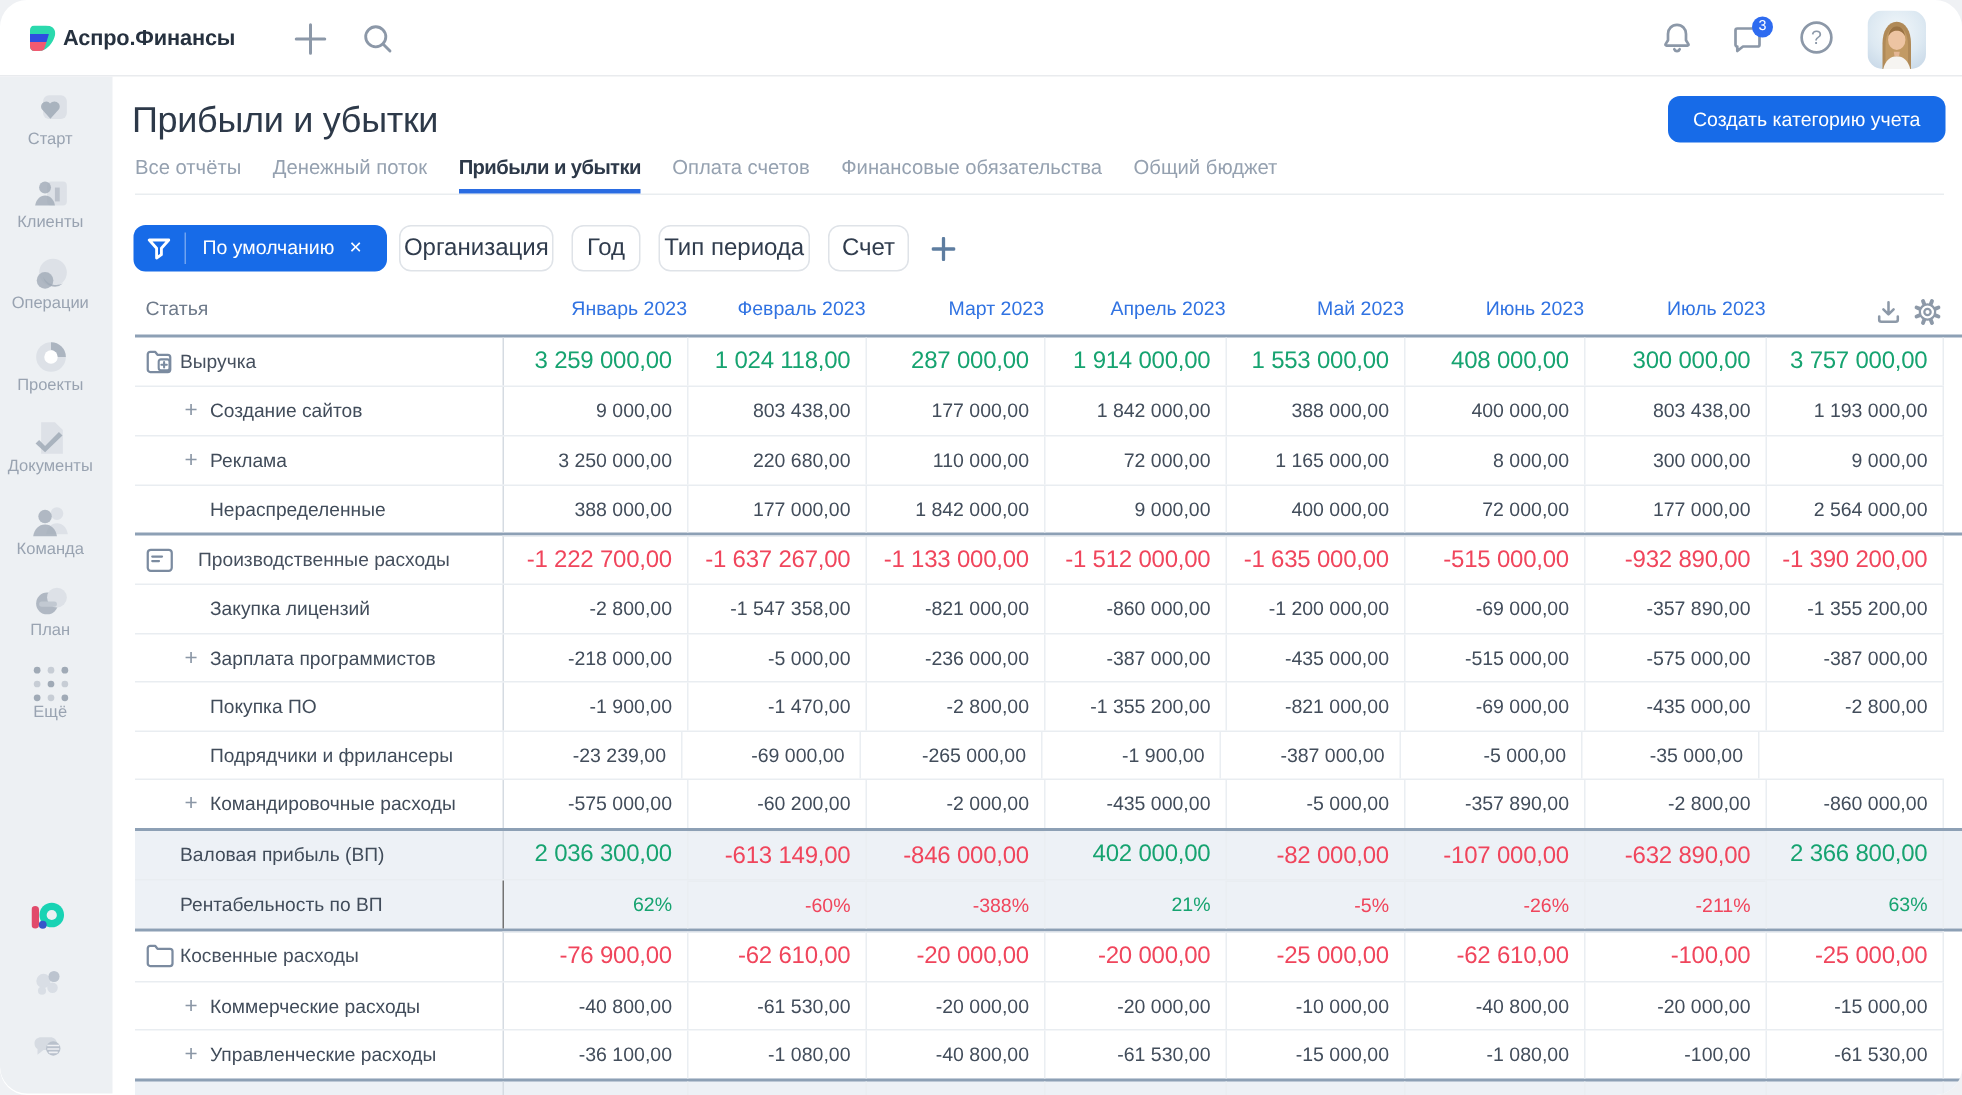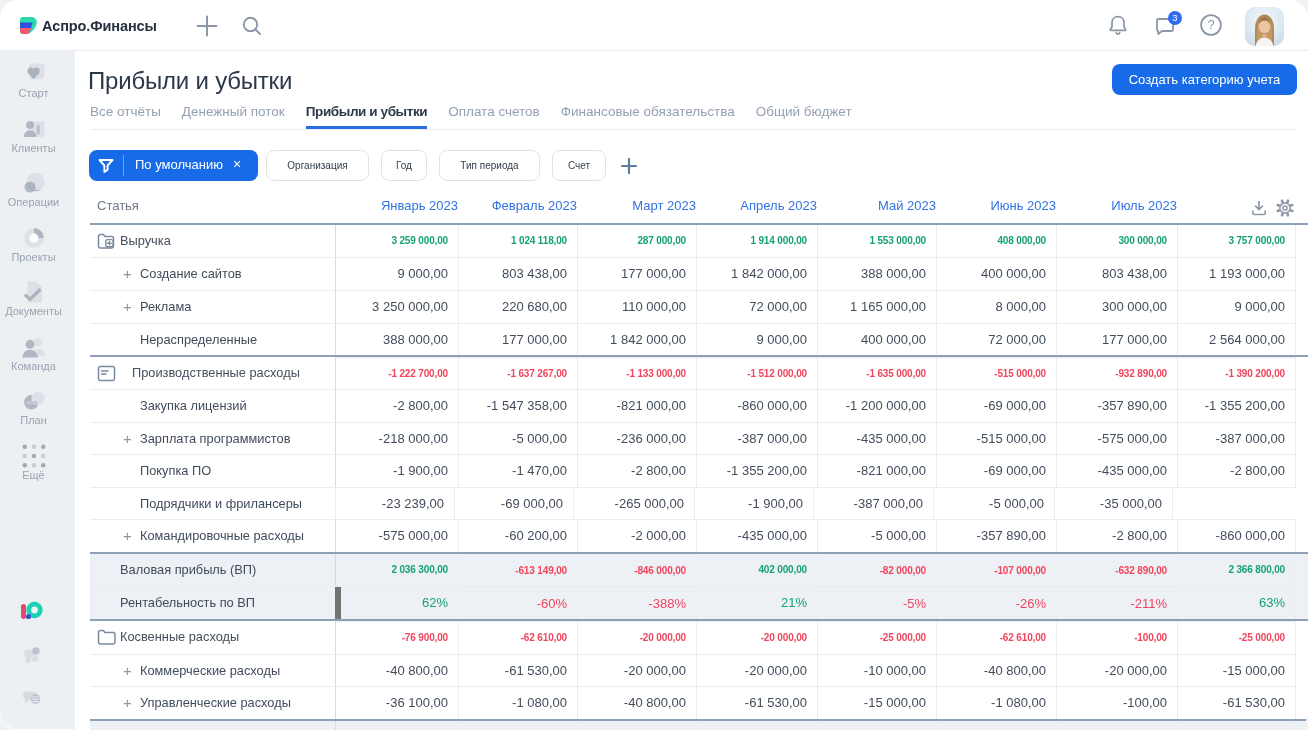--- a/index.html
+++ b/index.html
@@ -14,33 +14,33 @@
 .sitem svg{transform:scale(1.32);transform-origin:50% 50%}
 .slabel{position:absolute;left:0;width:67px;text-align:center;font-size:11px;color:#99a3b1}
 
 .title{position:absolute;left:88px;top:67px;font-size:24px;font-weight:500;color:#2d3949;letter-spacing:-.2px}
 .newbtn{position:absolute;left:1112px;top:64px;width:185px;height:31px;background:#176be8;border-radius:8px;color:#fff;font-size:13px;text-align:center;line-height:31px}
 .tabs{position:absolute;left:90px;top:99px;width:1206px;height:31px;border-bottom:1px solid #e9edf0;white-space:nowrap}
 .tab{display:inline-block;margin-right:21px;font-size:13.5px;color:#95a1b0;line-height:26px}
 .tab.act{color:#2d3949;font-weight:700;letter-spacing:-.4px;border-bottom:3px solid #2a6ce2;padding-bottom:1px}
 
 .fltblue{position:absolute;left:89px;top:150px;height:31px;width:169px;background:#176be8;border-radius:8px;color:#fff;font-size:13px}
-.chip{position:absolute;top:150px;height:31px;border:1px solid #dfe3e8;border-radius:8px;background:#fff;color:#303c4d;font-size:10px;text-align:center}
+.chip{position:absolute;top:150px;height:31px;border:1px solid #dfe3e8;border-radius:8px;background:#fff;color:#303c4d;font-size:16px;text-align:center}
 
 .tbl{position:absolute;left:90px;top:190px;width:1206px}
 .trow{display:flex;width:1206px}
 .thead{height:33px}
 .thead .c{font-size:13px;color:#3173e2;text-align:right;line-height:31px}
 .thead .c0{font-size:13px;color:#6e7a8a;text-align:left;line-height:31px;padding-left:7px}
 .r{border-top:1px solid #e9edf1}
 .rs{border-top:2px solid #8da0b5}
 .band{background:#edf1f6}
 .c0{width:245px;position:relative}
 .c{text-align:right;padding-right:10px;border-left:1px solid #eaeef2;font-size:13px;color:#424d5b;line-height:32px;overflow:hidden}
-.c.b{font-weight:700;letter-spacing:-.15px;font-size:10px}
+.c.b{font-weight:400;letter-spacing:-.15px;font-size:16px}
 .c.g{color:#16a370}
 .c.r{color:#f0455c}
 .lbl{font-size:12.8px;color:#414c5a;line-height:32px;position:absolute;top:0}
 .lbl.b{font-weight:400;color:#454f5d}
 .plus{position:absolute;top:0;left:33px;color:#8b97a6;font-size:15px;line-height:31px}
 .rowico{position:absolute;left:7px;top:50%;margin-top:-8px}
 </style></head><body>
 <div class="app">
 <div class="abs" style="left:20px;top:16.5px">
       <svg width="17" height="17" viewBox="0 0 17 17" style="display:block">
@@ -365,21 +365,21 @@
         <div class="c b g" style="width:121px;line-height:32.5px">402 000,00</div>
         <div class="c b r" style="width:119px;line-height:32.5px">-82 000,00</div>
         <div class="c b r" style="width:120px;line-height:32.5px">-107 000,00</div>
         <div class="c b r" style="width:121px;line-height:32.5px">-632 890,00</div>
         <div class="c b g" style="width:119px;line-height:32.5px;border-right:1px solid #e9edf1">2 366 800,00</div>
       </div>
       <div class="trow r band" style="height:33px">
         <div class="c0">
           <span class="lbl" style="left:30px;line-height:32px">Рентабельность по ВП</span>
         </div>
-        <div class="c g" style="width:123px;line-height:32px;border-left:6px solid #737373">62%</div>
+        <div class="c g" style="width:123px;line-height:32px;border-left:1px solid #737373">62%</div>
         <div class="c r" style="width:119px;line-height:32px">-60%</div>
         <div class="c r" style="width:119px;line-height:32px">-388%</div>
         <div class="c g" style="width:121px;line-height:32px">21%</div>
         <div class="c r" style="width:119px;line-height:32px">-5%</div>
         <div class="c r" style="width:120px;line-height:32px">-26%</div>
         <div class="c r" style="width:121px;line-height:32px">-211%</div>
         <div class="c g" style="width:119px;line-height:32px;border-right:1px solid #e9edf1">63%</div>
       </div>
       <div class="trow rs" style="height:34.5px">
         <div class="c0">

